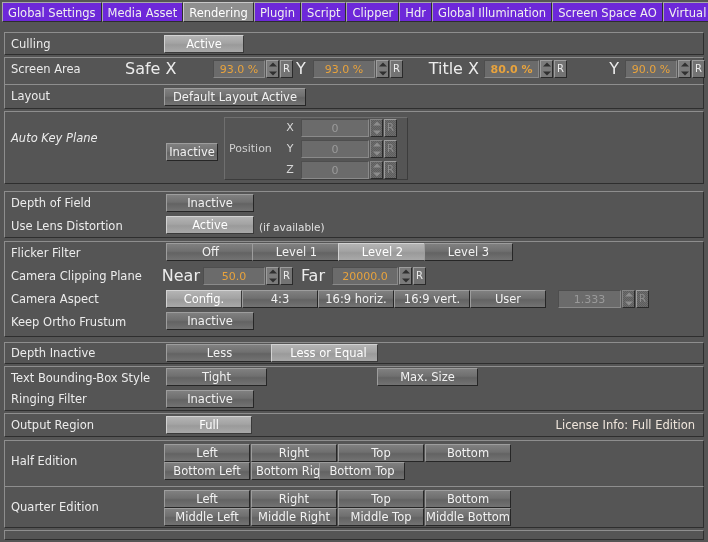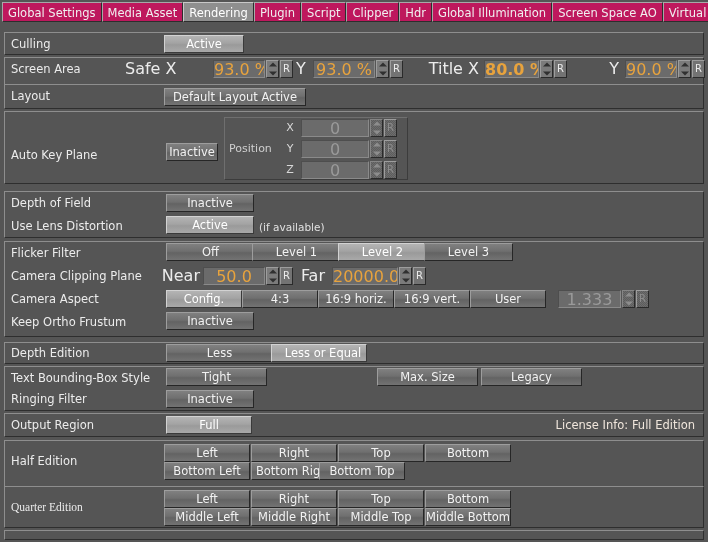--- a/index.html
+++ b/index.html
@@ -18,21 +18,21 @@
   .tabbar {
     position: absolute; left: 0; top: 0; width: 708px; height: 22px;
     background: #555555;
     display: flex; align-items: stretch;
     padding-left: 2px; box-sizing: border-box;
   }
   .tab {
     height: 20px; line-height: 20px;
     margin-top: 2px;
     padding: 0 5px;
-    background: #be185d;
+    background: #6d28d9;
     color: #f0f0f0;
     font-size: 11.5px;
     border-top: 1px solid #a8a8a8;
     border-left: 1px solid #a8a8a8;
     border-right: 1px solid #2d2d2d;
     border-bottom: 1px solid #2d2d2d;
     white-space: nowrap;
     box-sizing: border-box;
     cursor: pointer;
   }
@@ -101,21 +101,21 @@
   .numfield {
     position: absolute; height: 18px; line-height: 17px;
     background: #6b6b6b;
     border-top: 1px solid #4e4e4e;
     border-left: 1px solid #4e4e4e;
     border-right: 1px solid #8a8a8a;
     border-bottom: 1px solid #8a8a8a;
     box-sizing: border-box;
     color: #e8a33d;
     text-align: center;
-    font-size: 16px;
+    font-size: 11px;
     white-space: nowrap;
     overflow: hidden;
     cursor: text;
   }
   .numfield.dim { color: #9a9a9a; }
 
   .spin {
     position: absolute; width: 13px; height: 18px;
     box-sizing: border-box;
     background: #7b7b7b;
@@ -267,21 +267,21 @@
   </div>
 
   <div class="group" style="top:84px; height:25px;">
     <div class="row">
       <div class="label">Layout</div>
       <div class="btn" style="left:159px; top:3px; width:142px;">Default Layout Active</div>
     </div>
   </div>
 
   <div class="group" style="top:111px; height:73px;">
-    <div class="label" style="top:32px;">Auto Key Plane</div>
+    <div class="label" style="top:15px;font-style:italic;">Auto Key Plane</div>
     <div class="btn" style="left:161px; top:31px; width:52px;">Inactive</div>
 
     <div class="subframe" style="left:219px; top:5px; width:184px; height:63px;">
       <div class="sublabel" style="left:4px; top:22px;">Position</div>
 
       <div class="axis" style="left:58px; top:1px; width:14px;">X</div>
       <div class="numfield dim" style="left:76px; top:1px; width:68px;">0</div>
       <div class="spin dis" style="left:145px; top:1px;">
         <div class="up">
             <span class="ar"></span>
@@ -387,32 +387,31 @@
     </div>
 
     <div class="row">
       <div class="label">Keep Ortho Frustum</div>
       <div class="btn" style="left:161px; top:1px; width:88px;">Inactive</div>
     </div>
   </div>
 
   <div class="group" style="top:342px; height:22px;">
     <div class="row" style="height:20px;">
-      <div class="label" style="height:20px; line-height:20px;">Depth Edition</div>
+      <div class="label" style="height:20px; line-height:20px;">Depth Inactive</div>
       <div class="btn" style="left:161px; top:1px; width:107px;">Less</div>
-      <div class="btn sel" style="left:266px; top:1px; width:96px;padding-left:8px;">Less or Equal</div>
+      <div class="btn sel" style="left:266px; top:1px; width:107px;padding-left:8px;">Less or Equal</div>
     </div>
   </div>
 
   <div class="group" style="top:366px; height:45px;">
     <div class="row" style="height:22px;">
       <div class="label" style="height:22px; line-height:22px;">Text Bounding-Box Style</div>
       <div class="btn" style="left:161px; top:1px; width:101px;">Tight</div>
       <div class="btn" style="left:372px; top:1px; width:101px;">Max. Size</div>
-      <div class="btn" style="left:476px; top:1px; width:101px;">Legacy</div>
     </div>
     <div class="row" style="height:21px;">
       <div class="label" style="height:21px; line-height:21px;">Ringing Filter</div>
       <div class="btn" style="left:161px; top:1px; width:88px;">Inactive</div>
     </div>
   </div>
 
   <div class="group" style="top:413px; height:24px;">
     <div class="row" style="height:22px;">
       <div class="label" style="height:22px; line-height:22px;">Output Region</div>
@@ -428,21 +427,21 @@
     <div class="btn" style="left:246px; top:3px; width:86px;">Right</div>
     <div class="btn" style="left:333px; top:3px; width:86px;">Top</div>
     <div class="btn" style="left:420px; top:3px; width:86px;">Bottom</div>
 
     <div class="btn" style="left:159px; top:21px; width:86px;">Bottom Left</div>
     <div class="btn" style="left:246px; top:21px; width:86px;">Bottom Right</div>
     <div class="btn" style="left:314px; top:21px; width:86px;">Bottom Top</div>
   </div>
 
   <div class="group" style="top:486px; height:42px;">
-    <div class="label" style="top:9px;font-family:Liberation Serif, serif;">Quarter Edition</div>
+    <div class="label" style="top:9px;">Quarter Edition</div>
 
     <div class="btn" style="left:159px; top:3px; width:86px;">Left</div>
     <div class="btn" style="left:246px; top:3px; width:86px;">Right</div>
     <div class="btn" style="left:333px; top:3px; width:86px;">Top</div>
     <div class="btn" style="left:420px; top:3px; width:86px;">Bottom</div>
 
     <div class="btn" style="left:246px; top:21px; width:86px;">Middle Right</div>
     <div class="btn" style="left:159px; top:21px; width:86px;">Middle Left</div>
     <div class="btn" style="left:333px; top:21px; width:86px;">Middle Top</div>
     <div class="btn" style="left:420px; top:21px; width:86px;">Middle Bottom</div>

